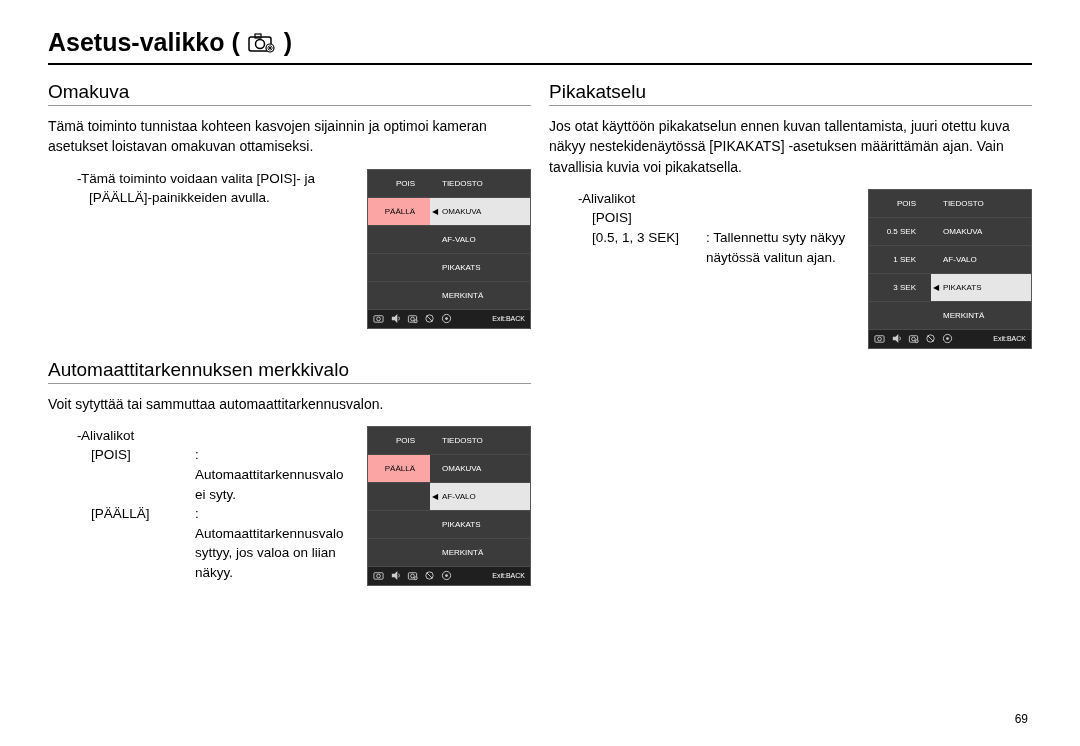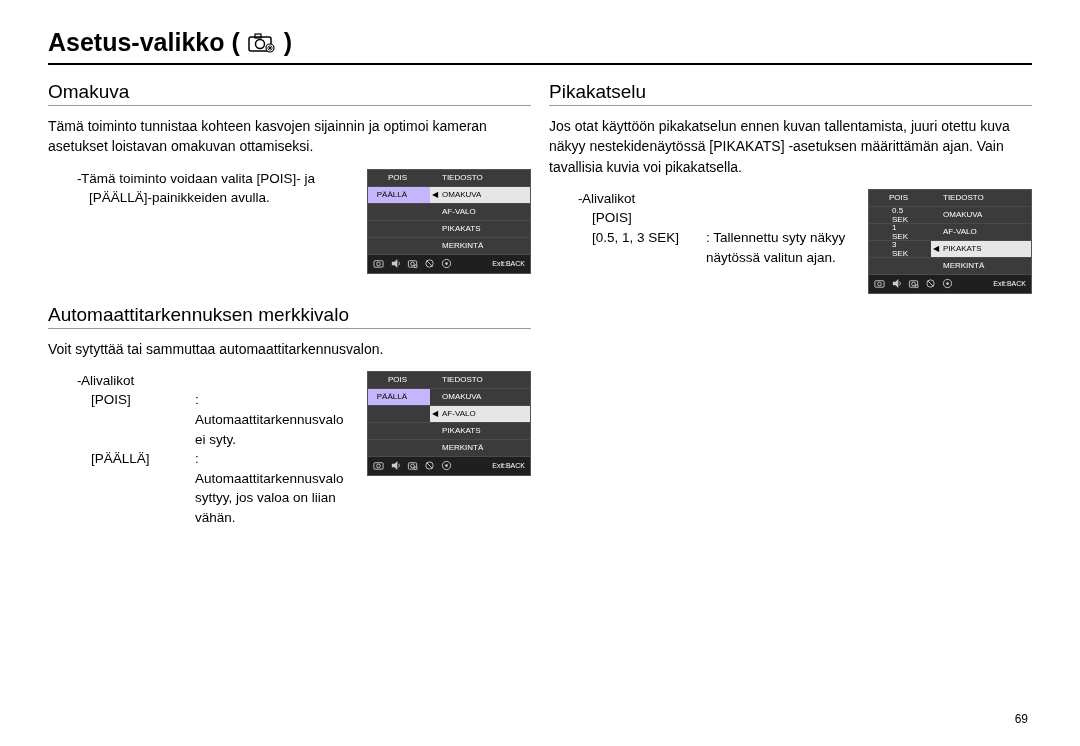--- a/index.html
+++ b/index.html
@@ -85,29 +85,29 @@
     width: 62px;
     display: flex;
     flex-direction: column;
   }
   .lcd-rightcol {
     flex: 1;
     display: flex;
     flex-direction: column;
   }
   .lcd-item {
-    height: 17px;
+    height: 28px;
     display: flex;
     align-items: center;
     justify-content: flex-end;
-    padding: 0 23px;
+    padding: 0 15px;
     border-bottom: 1px solid #4a4a4a;
   }
   .lcd-item.right { justify-content: flex-start; padding-left: 12px; position: relative; }
-  .lcd-item.selected-left { background: #c4b5fd; color: #000; }
+  .lcd-item.selected-left { background: #fca5a5; color: #000; }
   .lcd-item.selected-right { background: #e6e6e6; color: #000; }
   .lcd-item .tri { position: absolute; left: 2px; font-size: 8px; }
   .lcd-foot {
     height: 18px;
     background: #1f1f1f;
     display: flex;
     align-items: center;
     justify-content: space-between;
     padding: 0 5px;
     font-size: 7px;
@@ -200,21 +200,21 @@
       <div class="body-text">Voit sytyttää tai sammuttaa automaattitarkennusvalon.</div>
       <div class="row">
         <div class="left-text">
           <div class="indent-item bullet">Alivalikot</div>
           <div class="indent-row">
             <div class="key">[POIS]</div>
             <div class="val">: Automaattitarkennusvalo ei syty.</div>
           </div>
           <div class="indent-row">
             <div class="key">[PÄÄLLÄ]</div>
-            <div class="val">: Automaattitarkennusvalo syttyy, jos valoa on liian vähän.</div>
+            <div class="val">: Automaattitarkennusvalo syttyy, jos valoa on liian näkyy.</div>
           </div>
         </div>
         <div class="lcd">
             <div class="lcd-body">
               <div class="lcd-leftcol">
                 <div class="lcd-item">POIS</div>
                 <div class="lcd-item selected-left">PÄÄLLÄ</div>
                 <div class="lcd-item">&nbsp;</div>
                 <div class="lcd-item">&nbsp;</div>
                 <div class="lcd-item">&nbsp;</div>

